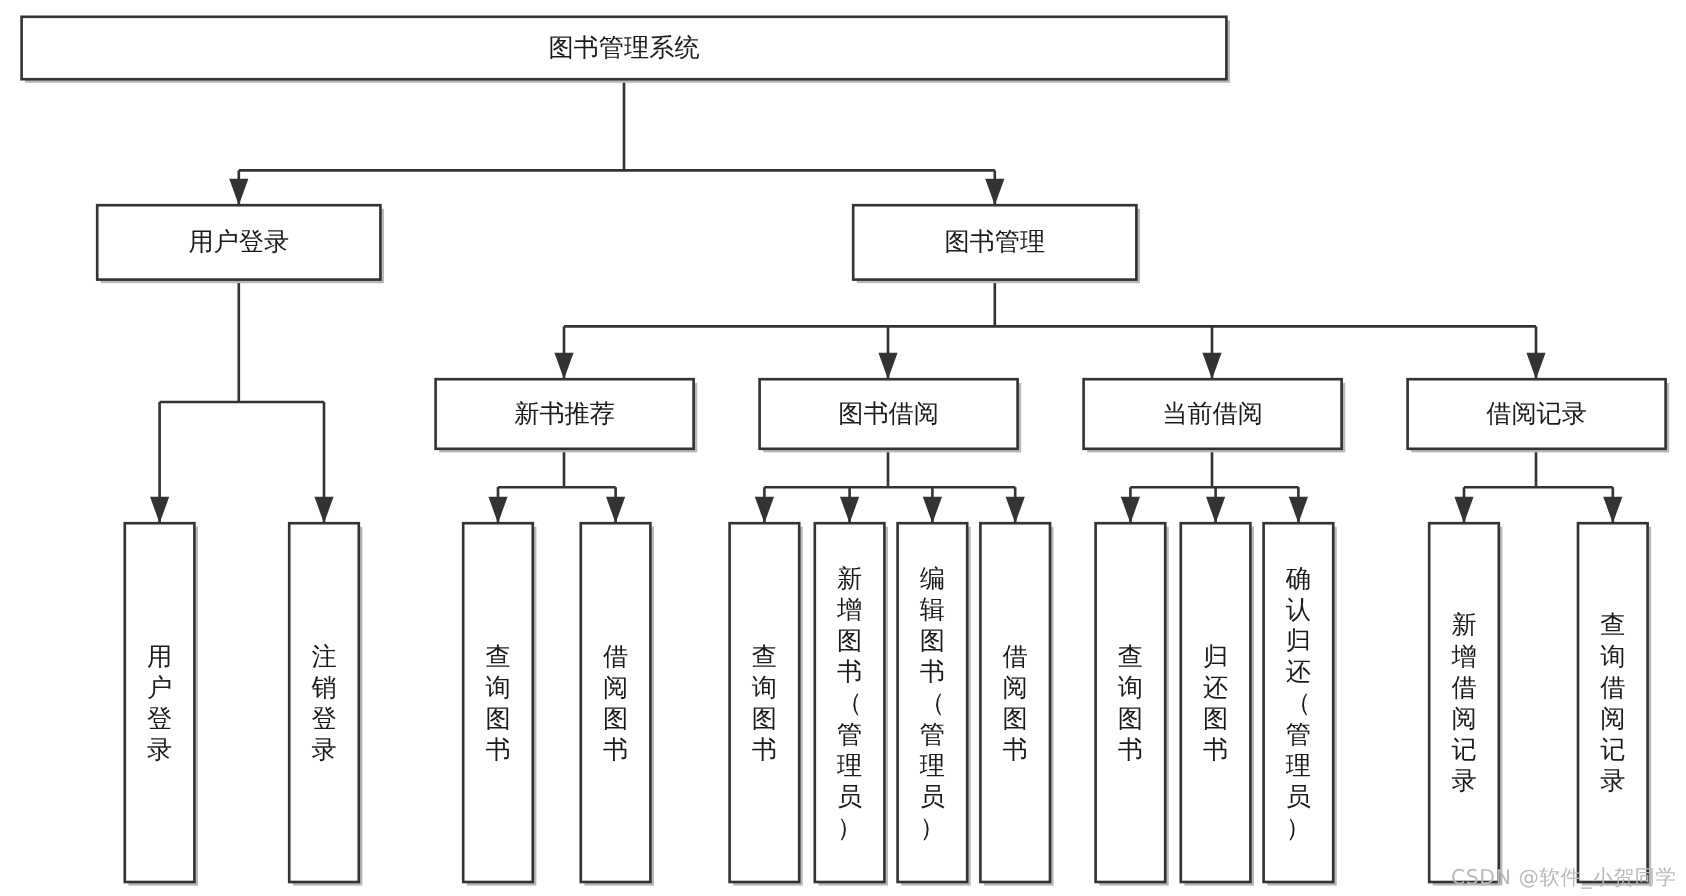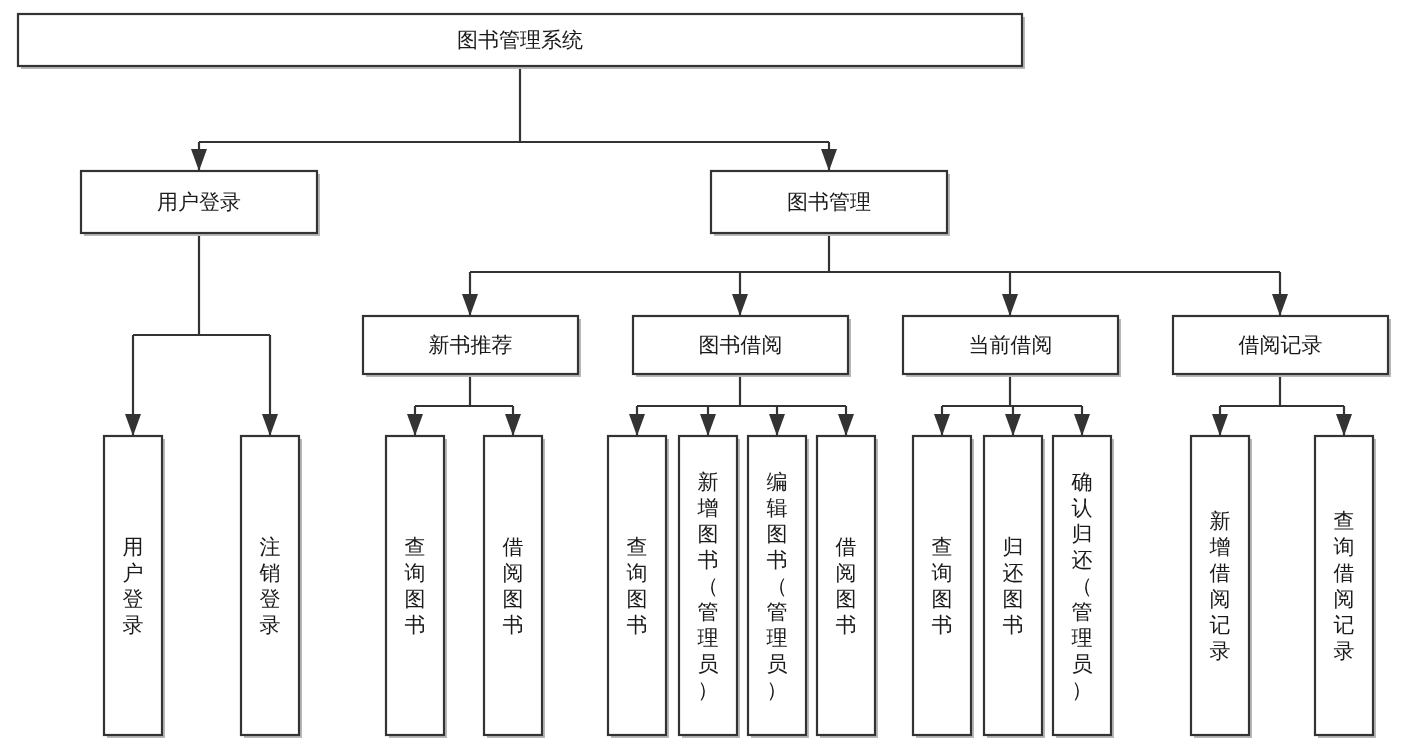--- a/index.html
+++ b/index.html
@@ -243,14 +243,15 @@
           <text x="1220" y="527.78" class="node-label-v"><tspan x="1220" dy="0">新</tspan><tspan x="1220" dy="26">增</tspan><tspan x="1220" dy="26">借</tspan><tspan x="1220" dy="26">阅</tspan><tspan x="1220" dy="26">记</tspan><tspan x="1220" dy="26">录</tspan></text>
         </g>
         <g>
           <rect x="1318" y="439" width="58" height="299" class="node-shadow"></rect>
           <rect x="1315" y="436" width="58" height="299" class="node-box"></rect>
           <text x="1344" y="527.78" class="node-label-v"><tspan x="1344" dy="0">查</tspan><tspan x="1344" dy="26">询</tspan><tspan x="1344" dy="26">借</tspan><tspan x="1344" dy="26">阅</tspan><tspan x="1344" dy="26">记</tspan><tspan x="1344" dy="26">录</tspan></text>
         </g>
       </g>
   </svg>
 
+  <div class="watermark">CSDN @软件_小贺同学</div>
 
 </div>
 
 </body></html>

